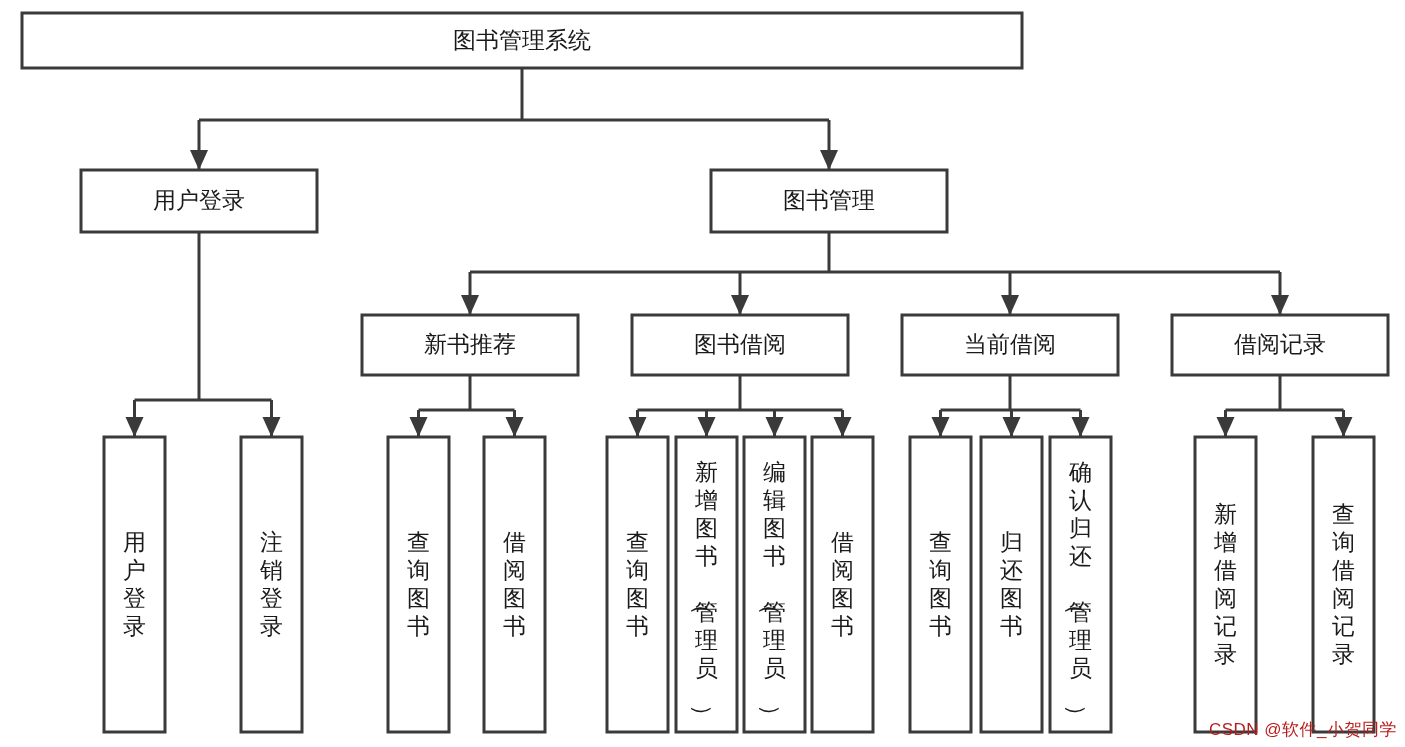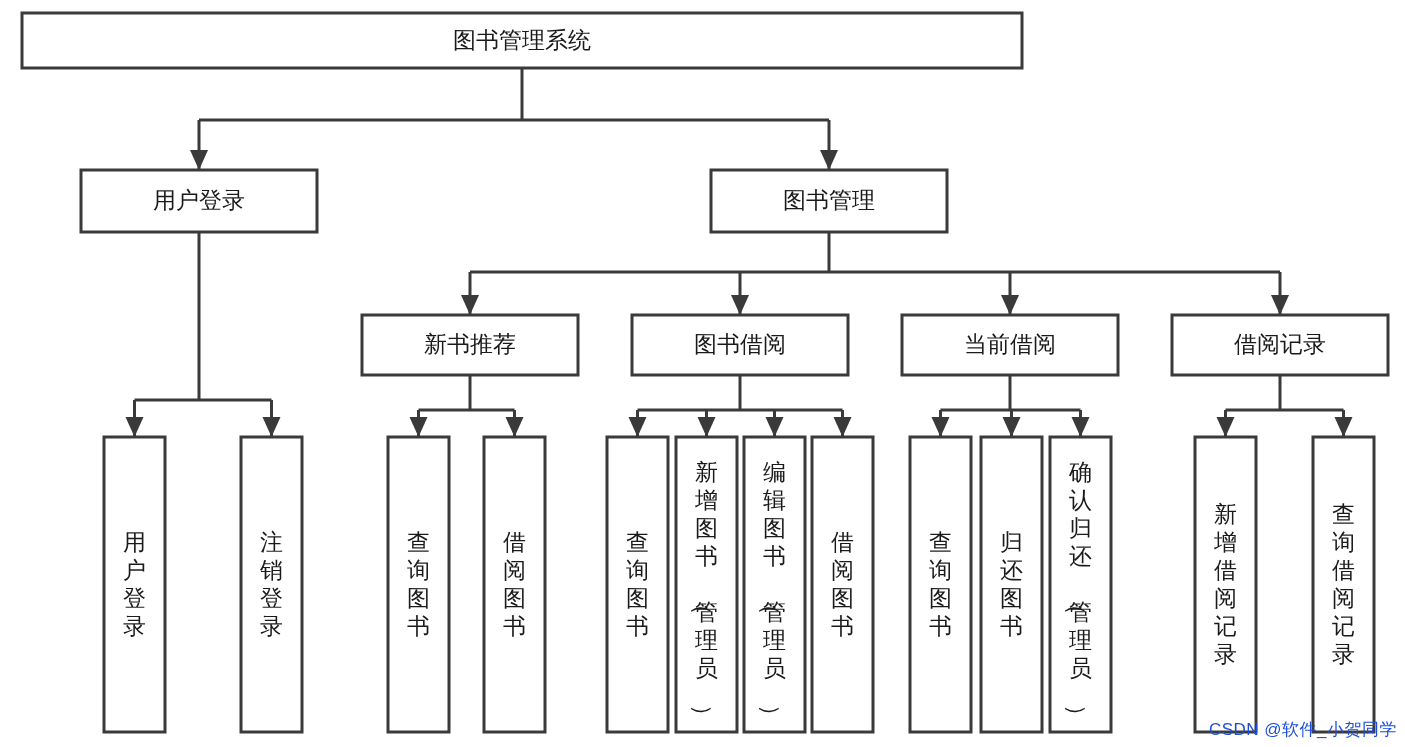--- a/index.html
+++ b/index.html
@@ -55,21 +55,21 @@
     font-size: 23px;
     fill: #1a1a1a;
     text-anchor: middle;
   }
   .watermark-text {
     position: absolute;
     right: 8px;
     bottom: 6px;
     font-family: "Liberation Sans", "DejaVu Sans", sans-serif;
     font-size: 17px;
-    color: #1d4ed8;
+    color: #b91c1c;
     letter-spacing: 0.5px;
     white-space: nowrap;
     user-select: none;
   }
 </style>
 </head>
 <body>
 
 <div id="diagram-root">
   <svg id="flow-svg" viewBox="0 0 1405 747">

